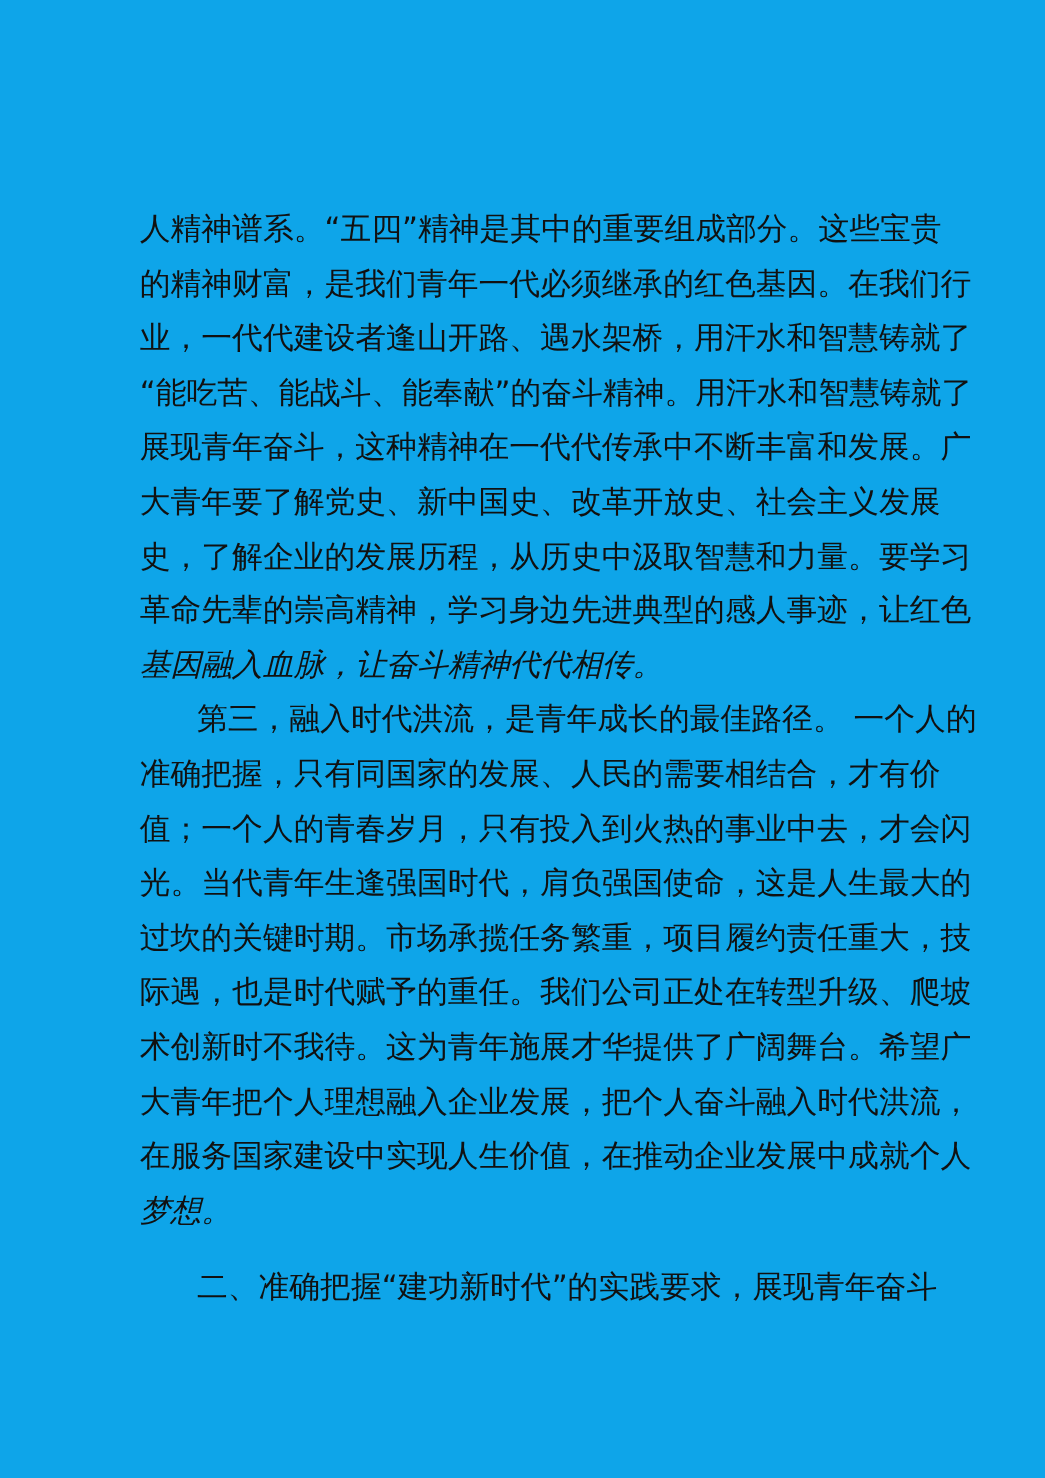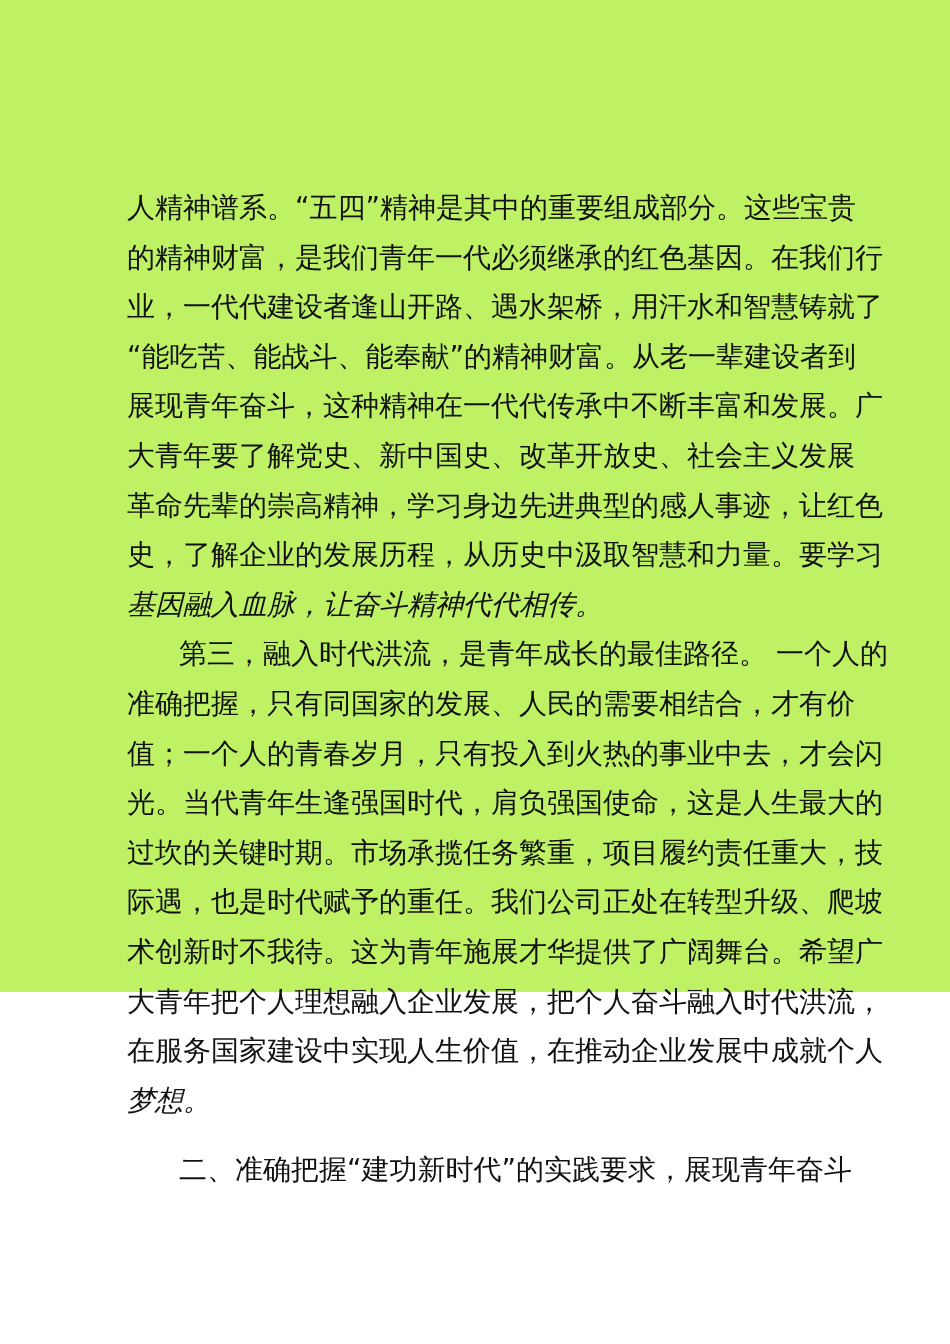--- a/index.html
+++ b/index.html
@@ -13,22 +13,22 @@
       position: relative;
       overflow: hidden;
       font-family: "DejaVu Sans", "Liberation Sans", sans-serif;
       color: #111111;
     }
     .page {
       position: absolute;
       left: 0;
       top: 0;
       width: 950px;
-      height: 992px;
-      background: #bef264;
+      height: 1344px;
+      background: #0ea5e9;
     }
     .text-block {
       position: absolute;
       left: 127px;
       top: 183px;
       width: 704px;
     }
     .line {
       height: 49.6px;
       line-height: 49.6px;
@@ -53,25 +53,25 @@
 </head>
 <body>
 
 <div class="page">
   <div class="text-block">
 
     <div>
       <div class="line">人精神谱系。“五四”精神是其中的重要组成部分。这些宝贵</div>
       <div class="line">的精神财富，是我们青年一代必须继承的红色基因。在我们行</div>
       <div class="line">业，一代代建设者逢山开路、遇水架桥，用汗水和智慧铸就了</div>
-      <div class="line">“能吃苦、能战斗、能奉献”的精神财富。从老一辈建设者到</div>
+      <div class="line">“能吃苦、能战斗、能奉献”的奋斗精神。用汗水和智慧铸就了</div>
       <div class="line">展现青年奋斗，这种精神在一代代传承中不断丰富和发展。广</div>
       <div class="line">大青年要了解党史、新中国史、改革开放史、社会主义发展</div>
+      <div class="line">史，了解企业的发展历程，从历史中汲取智慧和力量。要学习</div>
       <div class="line">革命先辈的崇高精神，学习身边先进典型的感人事迹，让红色</div>
-      <div class="line">史，了解企业的发展历程，从历史中汲取智慧和力量。要学习</div>
       <div class="line last">基因融入血脉，让奋斗精神代代相传。</div>
     </div>
 
     <div>
       <div class="line indent">第三，融入时代洪流，是青年成长的最佳路径。 一个人的</div>
       <div class="line">准确把握，只有同国家的发展、人民的需要相结合，才有价</div>
       <div class="line">值；一个人的青春岁月，只有投入到火热的事业中去，才会闪</div>
       <div class="line">光。当代青年生逢强国时代，肩负强国使命，这是人生最大的</div>
       <div class="line">过坎的关键时期。市场承揽任务繁重，项目履约责任重大，技</div>
       <div class="line">际遇，也是时代赋予的重任。我们公司正处在转型升级、爬坡</div>

